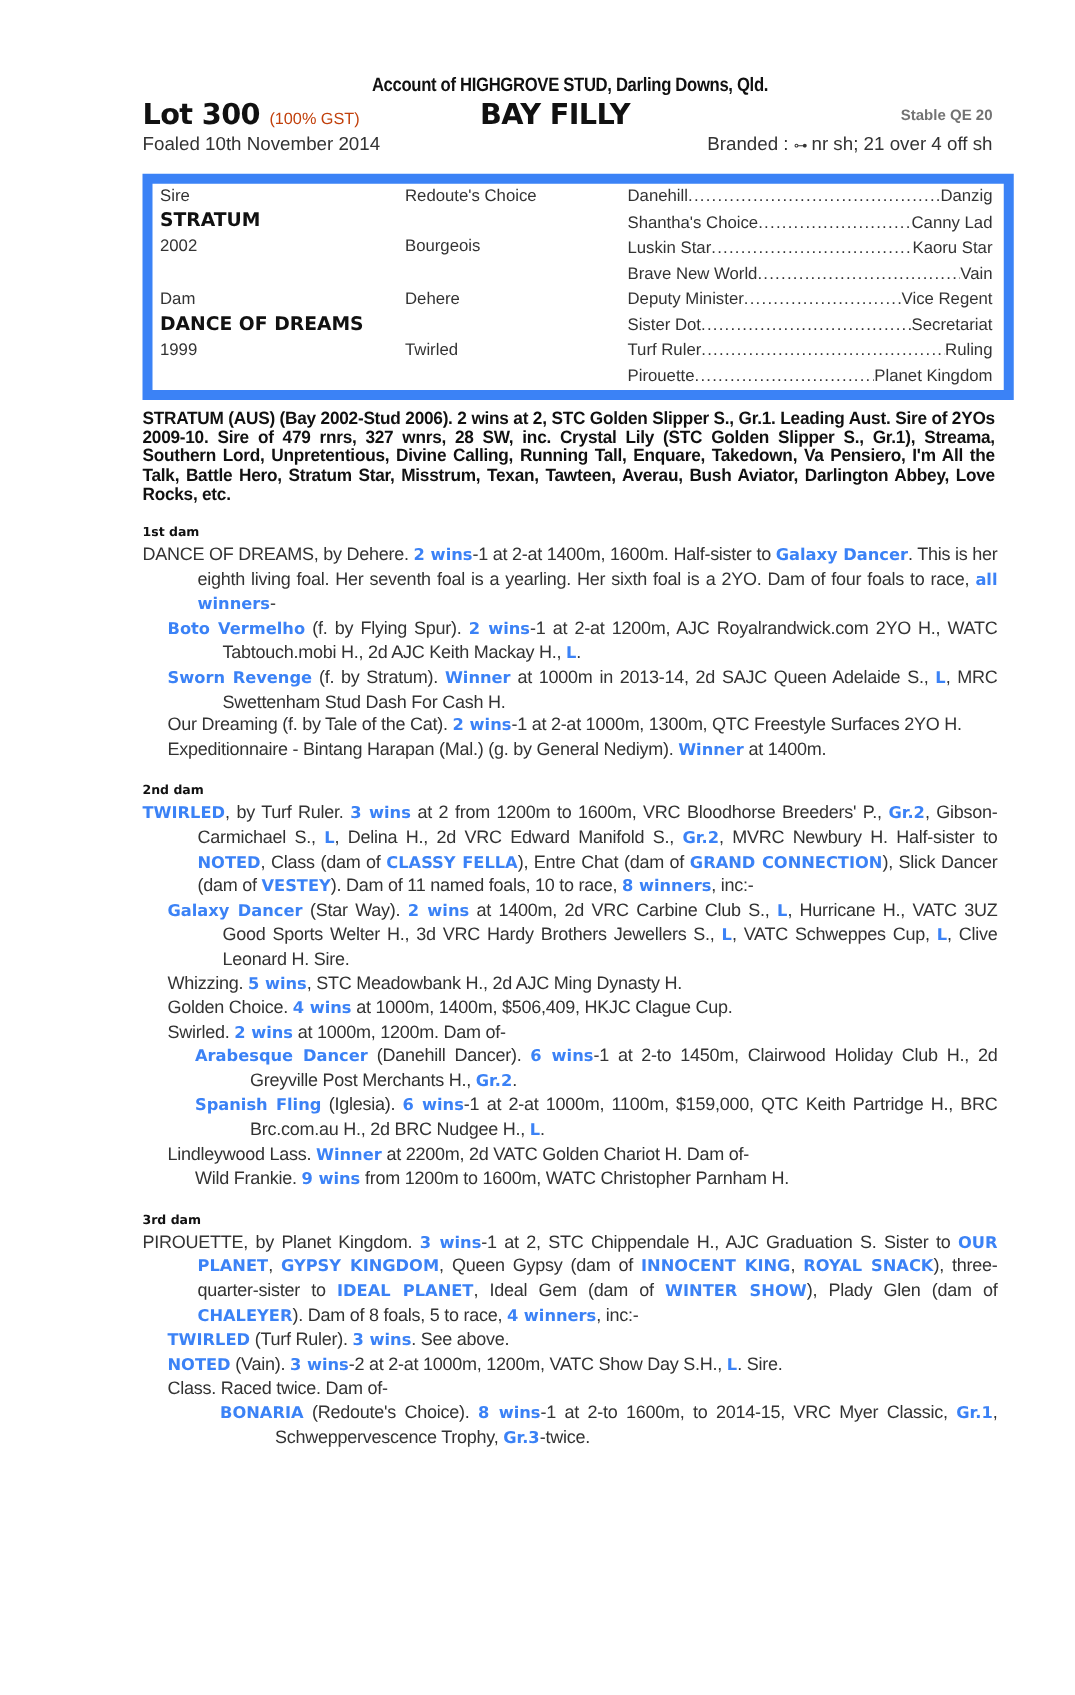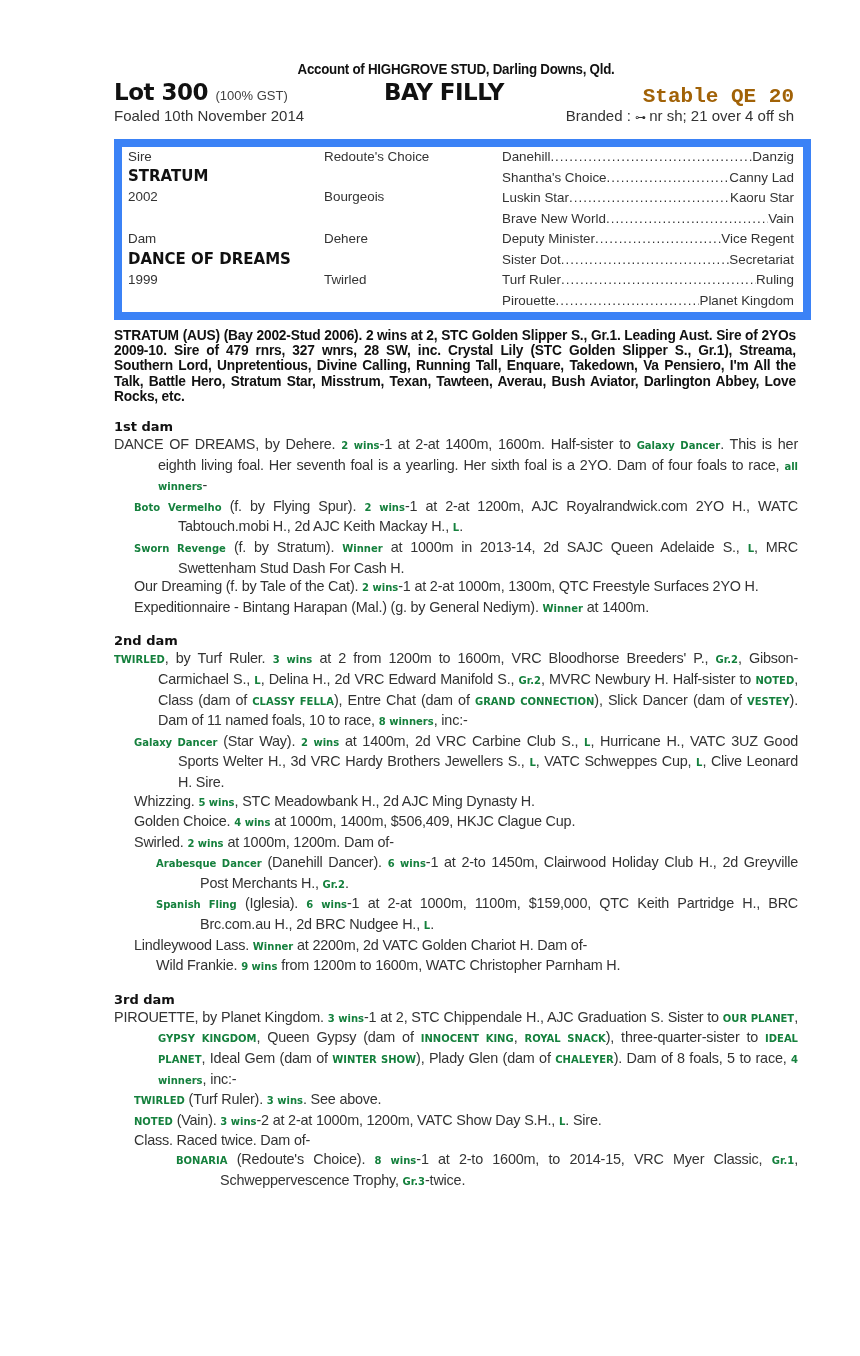--- a/index.html
+++ b/index.html
@@ -3,40 +3,40 @@
   <meta charset="utf-8">
   <style>
     html, body { margin: 0; padding: 0; background: #ffffff; }
     body { width: 860px; height: 1356px; position: relative; overflow: hidden;
            font-family: "Liberation Sans", sans-serif; color: #1a1a1a; }
     .page { position: absolute; left: 114px; top: 60px; width: 684px; }
     .account { text-align: center; font-weight: bold; font-size: 15.5px; letter-spacing: -0.3px;
                transform: scaleX(0.86); transform-origin: center; margin-bottom: 1px; color:#111; }
     .lotrow { position: relative; height: 28px; }
     .lot { position: absolute; left: 0; top: 0; font-family: "DejaVu Sans", sans-serif; font-weight: bold; font-size: 23px; letter-spacing:-0.5px; color:#111;}
-    .gst { font-family: "Liberation Sans", sans-serif; font-weight: normal; font-size: 13px; color:#404040; letter-spacing:0; }
+    .gst { font-family: "Liberation Sans", sans-serif; font-weight: normal; font-size: 13px; color:#c2410c; letter-spacing:0; }
     .sex { position: absolute; left: 270px; top: 0; font-family: "DejaVu Sans", sans-serif; font-weight: bold; font-size: 23px; letter-spacing:-0.5px; color:#111;}
-    .stable { position: absolute; right: 4px; top: 6px; font-family: Liberation Mono, monospace; font-weight: bold; font-size: 21px; color:#a16207;}
+    .stable { position: absolute; right: 4px; top: 6px; font-family: Liberation Sans, sans-serif; font-weight: bold; font-size: 12px; color:#737373;}
     .foalrow { position: relative; height: 22px; font-size: 15px; color: #333; }
     .foaled { position: absolute; left: 0; top: 0; }
     .branded { position: absolute; right: 4px; top: 0; }
     .brand-glyph { font-size: 11px; letter-spacing: -1px; }
 
     .ped { margin-top: 10px; border: 8px solid #3b82f6; height: 165px; position: relative; width: 681px; }
     .ped .cell { position: absolute; font-size: 13.4px; color: #333; white-space: nowrap; }
     .ped .bold { font-family: "DejaVu Sans", sans-serif; font-weight: bold; font-size: 15px; color: #111; }
     .gg { position: absolute; left: 380px; width: 292px; font-size: 13.4px; color:#333; display:flex; white-space:nowrap; }
     .gg .dots { flex:1; overflow:hidden; }
     .gg .dots::before { content: "................................................................................................"; letter-spacing: 1px; }
 
     .sire-summary { margin-top: 8px; font-weight: bold; font-size: 14.2px; line-height: 15.2px; text-align: justify;
                     color:#111; transform: scaleX(0.97); transform-origin:left; width:703px; letter-spacing:-0.2px;}
-    .section-title { font-family: "DejaVu Sans", sans-serif; font-weight: bold; font-size: 13px; margin-top: 15px; color:#111; line-height: 16px;}
+    .section-title { font-family: "DejaVu Sans", sans-serif; font-weight: bold; font-size: 10px; margin-top: 15px; color:#111; line-height: 16px;}
     .para { font-size: 14.4px; line-height: 18.6px; color: #333; text-align: justify; letter-spacing: -0.2px; }
-    .para b, .hb { font-family: "DejaVu Sans", sans-serif; font-weight: bold; color: #15803d; font-size: 10px; letter-spacing: 0; }
+    .para b, .hb { font-family: "DejaVu Sans", sans-serif; font-weight: bold; color: #3b82f6; font-size: 13px; letter-spacing: 0; }
     .i0 { margin-left: 0px; padding-left: 44px; text-indent: -44px; }
     .i1 { margin-left: 20px; padding-left: 44px; text-indent: -44px; }
     .i2 { margin-left: 42px; padding-left: 44px; text-indent: -44px; }
     .i3 { margin-left: 62px; padding-left: 44px; text-indent: -44px; }
   </style>
 </head>
 <body>
 
 <div class="page">
   <div class="account">Account of HIGHGROVE STUD, Darling Downs, Qld.</div>

